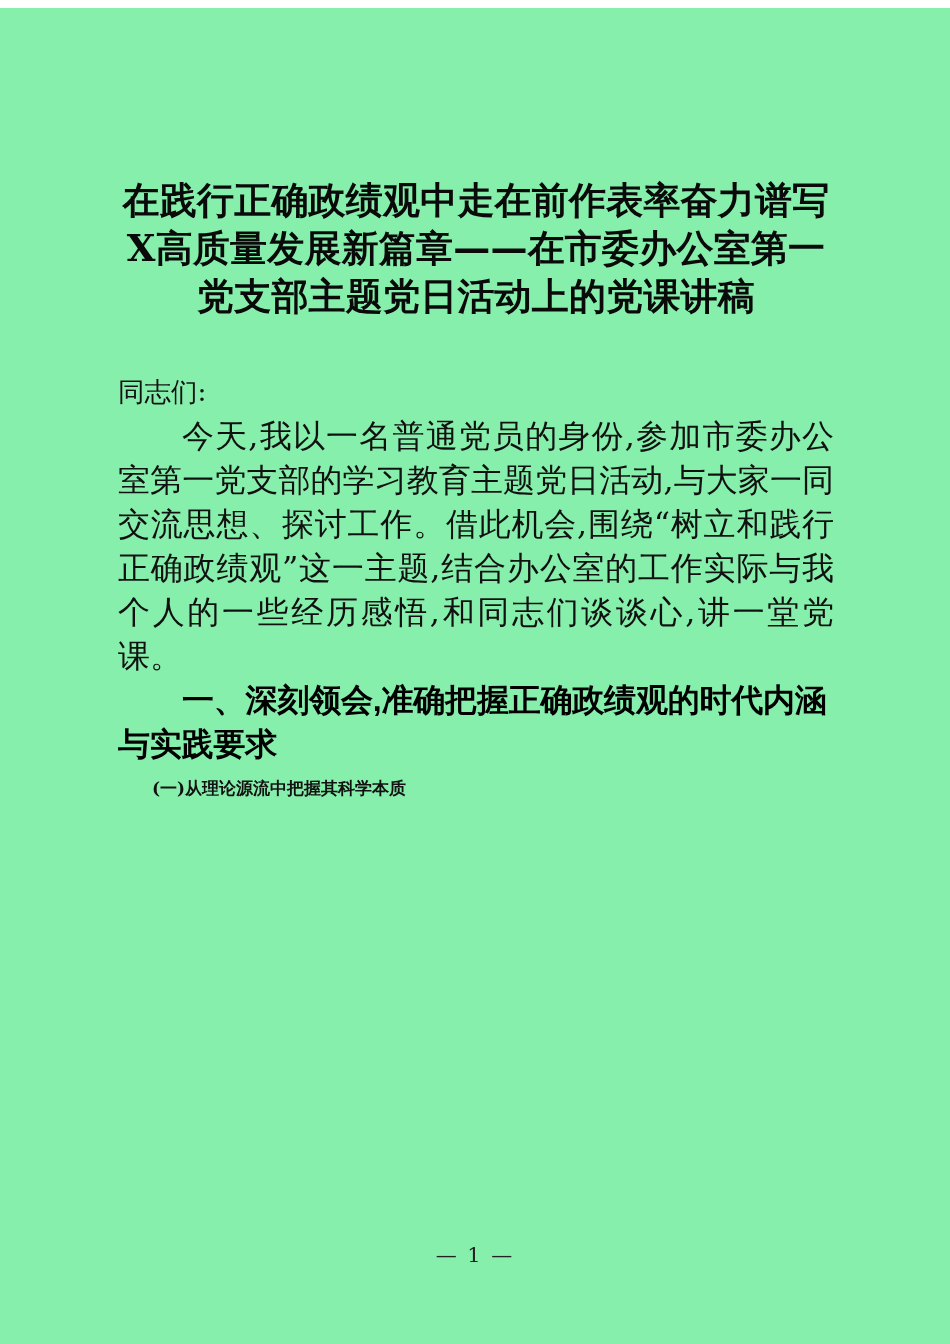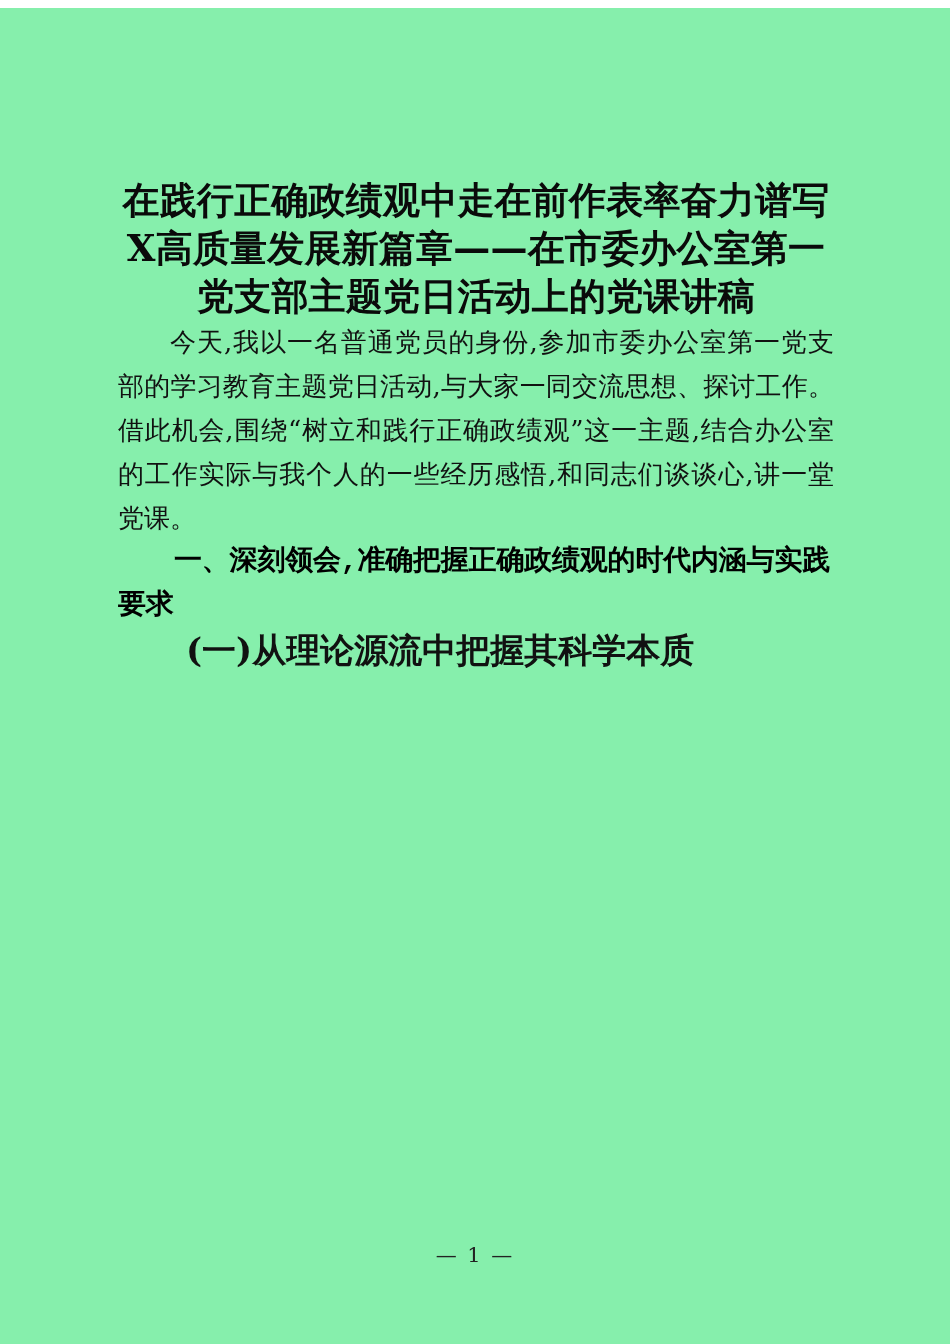--- a/index.html
+++ b/index.html
@@ -54,45 +54,45 @@
     padding-top: 50px;
     font-size: 26.5px;
     line-height: 44px;
     text-indent: 0;
     color: #111;
   }
 
   
   .para {
     margin: 0;
-    font-size: 26px;
+    font-size: 32px;
     line-height: 44px;
     text-indent: 2em;
     text-align: justify;
     text-justify: inter-ideograph;
     word-break: break-all;
     color: #111;
   }
 
   
   .heading-1 {
     margin: 0;
-    font-family: Liberation Mono, monospace;
+    font-family: Liberation Sans, sans-serif;
     font-weight: 700;
-    font-size: 28px;
+    font-size: 32px;
     line-height: 44px;
     text-indent: 2em;
     letter-spacing: -0.2px;
     color: #000;
   }
 
   
   .heading-2 {
     margin: 0;
-    font-size: 34px;
+    font-size: 17px;
     line-height: 44px;
     text-indent: 2em;
     color: #111;
   }
 
   
   .page-footer {
     position: absolute;
     left: 0;
     right: 0;
@@ -106,20 +106,21 @@
 </style>
 </head>
 <body>
 
 <div class="page">
 
   <div class="content">
 
     <h1 class="doc-title">在践行正确政绩观中走在前作表率奋力谱写X高质量发展新篇章——在市委办公室第一党支部主题党日活动上的党课讲稿</h1>
 
+    <p class="salutation">同志们:</p>
 
     <p class="para">今天,我以一名普通党员的身份,参加市委办公室第一党支部的学习教育主题党日活动,与大家一同交流思想、探讨工作。借此机会,围绕“树立和践行正确政绩观”这一主题,结合办公室的工作实际与我个人的一些经历感悟,和同志们谈谈心,讲一堂党课。</p>
 
     <h2 class="heading-1">一、深刻领会,准确把握正确政绩观的时代内涵与实践要求</h2>
 
 
     <h3 class="heading-2">(一)从理论源流中把握其科学本质</h3>
 
 
   </div>

